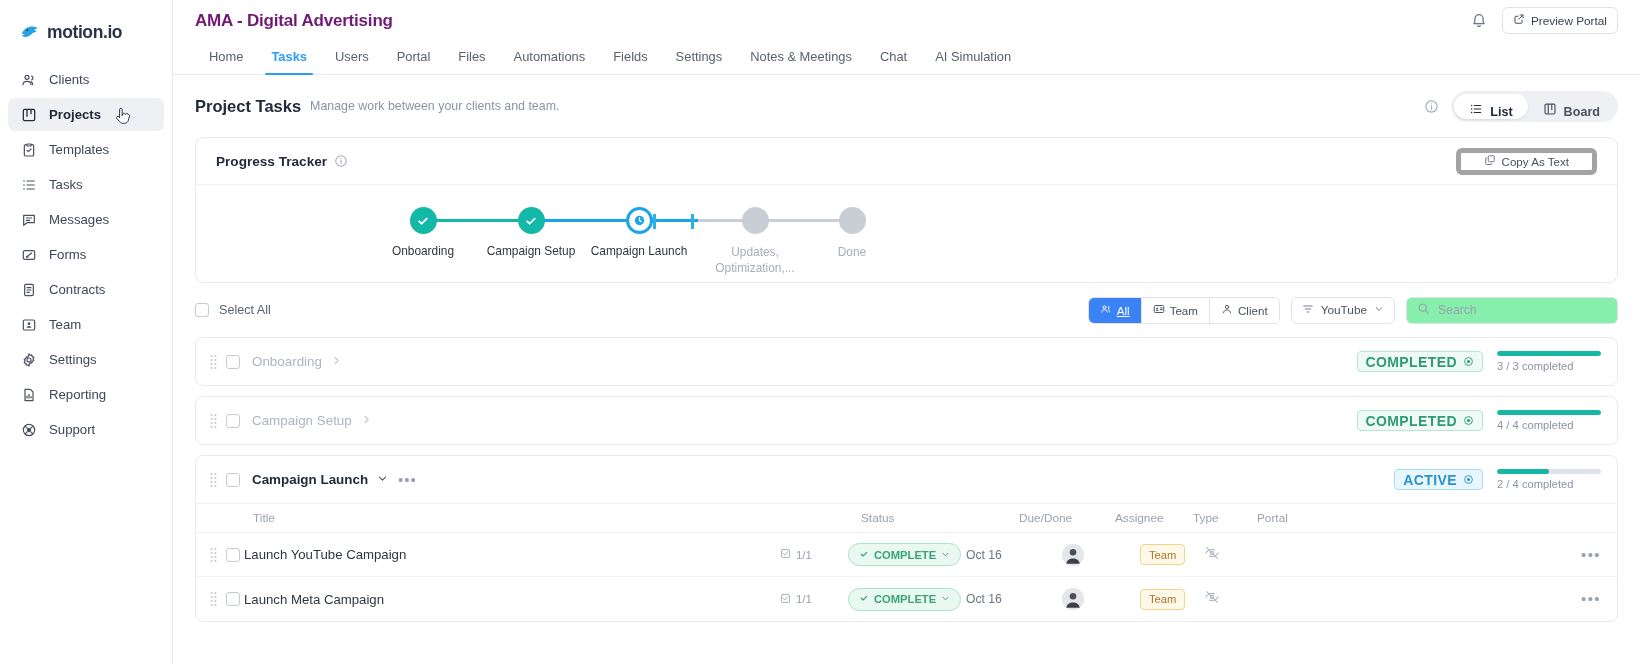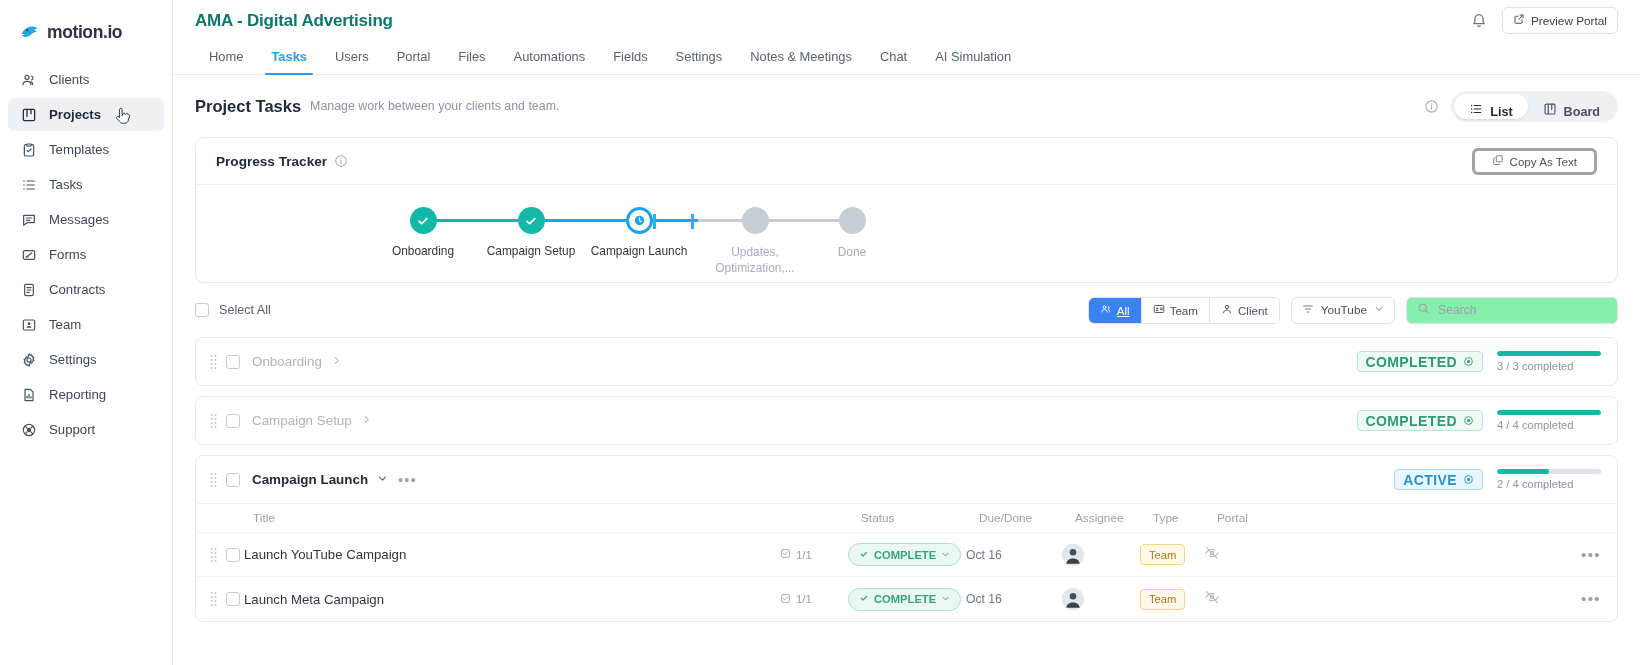--- a/index.html
+++ b/index.html
@@ -36,21 +36,21 @@
   }
   .nav-item.active { background: #eef0f4; font-weight: 600; color: #222b3a; }
   .nav-icon { width: 17px; height: 17px; flex: 0 0 17px; display: flex; align-items: center; justify-content: center; }
   .nav-icon svg { display: block; }
   .cursor-ptr { position: absolute; left: 106px; top: 9px; }
 
   
   .main { flex: 1 1 auto; height: 665px; background: #ffffff; position: relative; overflow: hidden; }
 
   .topbar { height: 41px; display: flex; align-items: center; padding: 0 22px 0 22px; position: relative; }
-  .project-title { font-size: 17px; font-weight: 600; color: #0f766e; letter-spacing: -0.2px; }
+  .project-title { font-size: 17px; font-weight: 600; color: #701a75; letter-spacing: -0.2px; }
   .topbar-right { margin-left: auto; display: flex; align-items: center; gap: 14px; }
   .bell { width: 18px; height: 18px; cursor: pointer; }
   .preview-btn {
     display: flex; align-items: center; gap: 6px;
     height: 27px; padding: 0 10px;
     border: 1px solid #dfe3e9; border-radius: 6px;
     font-size: 11.8px; color: #39414f; background: #fff; cursor: pointer;
   }
 
   .tabbar { height: 34px; display: flex; align-items: flex-end; gap: 0; padding: 0 22px; border-bottom: 1px solid #e8eaee; }
@@ -84,21 +84,21 @@
 
   
   .card {
     border: 1px solid #e8eaee; border-radius: 9px; background: #fff;
   }
   .pt-head { display: flex; align-items: center; height: 47px; padding: 0 20px; border-bottom: 1px solid #edeff3; }
   .pt-title { font-size: 13.6px; font-weight: 600; color: #222b3a; }
   .pt-info { margin-left: 7px; width: 14px; height: 14px; cursor: pointer; }
   .copy-btn {
     margin-left: auto; display: flex; align-items: center; gap: 6px;
-    height: 27px; padding: 0 17px; border: 3px solid #a3a3a3; border-radius: 6px;
+    height: 27px; padding: 0 23px; border: 5px solid #a3a3a3; border-radius: 6px;
     font-size: 11.6px; color: #49515f; background: #fff; cursor: pointer;
   }
 
   .pt-body { height: 97px; padding: 22px 0 0 0; position: relative; }
   .stepper { position: relative; height: 70px; margin-left: 214px; }
   .step { position: absolute; top: 0; width: 0; }
   .step-dot {
     width: 27px; height: 27px; border-radius: 50%;
     display: flex; align-items: center; justify-content: center;
     position: absolute; left: -13.5px; top: 0; z-index: 3;
@@ -682,21 +682,21 @@
             </div>
           </div>
         </div>
 
         <div class="tbl-head">
           <span class="drag-dots" style="visibility:hidden;"></span>
           <span class="cbox" style="visibility:hidden;"></span>
           <span class="th" style="flex:0 0 540px; margin-left:12px;">Title</span>
           <span class="th" style="flex:0 0 68px;"></span>
           <span class="th" style="flex:0 0 118px;">Status</span>
-          <span class="th" style="flex:0 0 96px;">Due/Done</span>
+          <span class="th" style="flex:0 0 96px;margin-left:40px;">Due/Done</span>
           <span class="th" style="flex:0 0 78px;">Assignee</span>
           <span class="th" style="flex:0 0 64px;">Type</span>
           <span class="th" style="flex:1 1 auto;">Portal</span>
         </div>
 
         <div class="task-row">
           <span class="drag-dots">
             <svg width="7" height="16" viewBox="0 0 7 16">
                 <g fill="#c5cad3">
                   <circle cx="1.6" cy="2" r="1.1"></circle>

